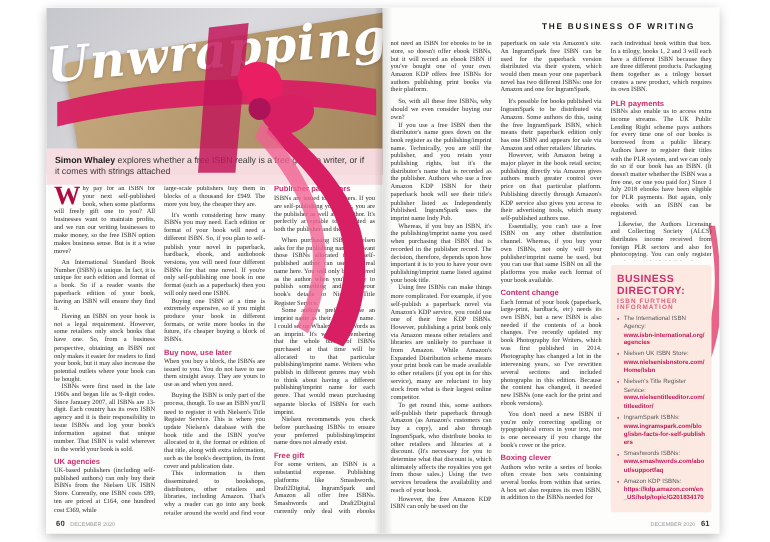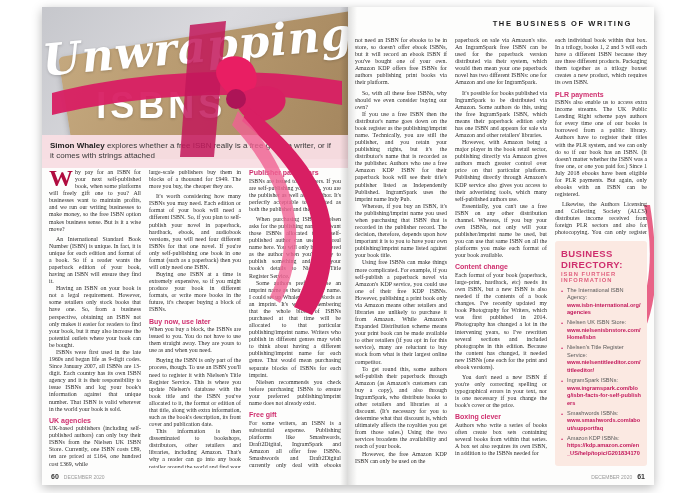--- a/index.html
+++ b/index.html
@@ -79,21 +79,20 @@
       <path d="M10,86 C95,64 205,58 300,74 L300,98 C205,80 95,88 10,108 Z" fill="#d81f63" opacity="0.95"></path>
       <path d="M148,18 L184,14 L172,150 L138,150 Z" fill="#c2185b" opacity="0.85"></path>
       <path d="M186,86 C150,52 206,34 214,66 C218,82 206,92 186,86 Z" fill="#e91e63"></path>
       <path d="M192,90 C236,62 262,96 228,112 C210,120 196,108 192,90 Z" fill="#d81f63"></path>
       <circle cx="194" cy="92" r="10" fill="#ad1457"></circle>
       <path d="M206,100 C252,136 284,176 289,218 C293,258 284,288 270,308 L252,300 C266,272 274,246 270,216 C265,180 236,144 200,114 Z" fill="#d81f63"></path>
       <path d="M196,104 C232,142 252,182 254,222 C255,252 248,278 238,296 L228,290 C238,268 244,244 242,218 C239,186 220,150 190,118 Z" fill="#f06292" opacity="0.8"></path>
     </svg>
 
     <div class="title-script">Unwrapping</div>
-    <div class="title-caps">ISBNS</div>
 
     <div class="standfirst">
       <b>Simon Whaley</b><span> explores whether a free ISBN really is a free gift to a writer, or if it comes with strings attached</span>
     </div>
 
     <div class="cols cols-l">
       <div class="col">
         <p><span class="dropcap">W</span><span>hy pay for an ISBN for your next self-published book, when some platforms will freely gift one to you? All businesses want to maintain profits, and we run our writing businesses to make money, so the free ISBN option makes business sense. But is it a wise move?</span></p>
         <p class="ind">An International Standard Book Number (ISBN) is unique. In fact, it is unique for each edition and format of a book. So if a reader wants the paperback edition of your book, having an ISBN will ensure they find it.</p>
         <p class="ind">Having an ISBN on your book is not a legal requirement. However, some retailers only stock books that have one. So, from a business perspective, obtaining an ISBN not only makes it easier for readers to find your book, but it may also increase the potential outlets where your book can be bought.</p>

